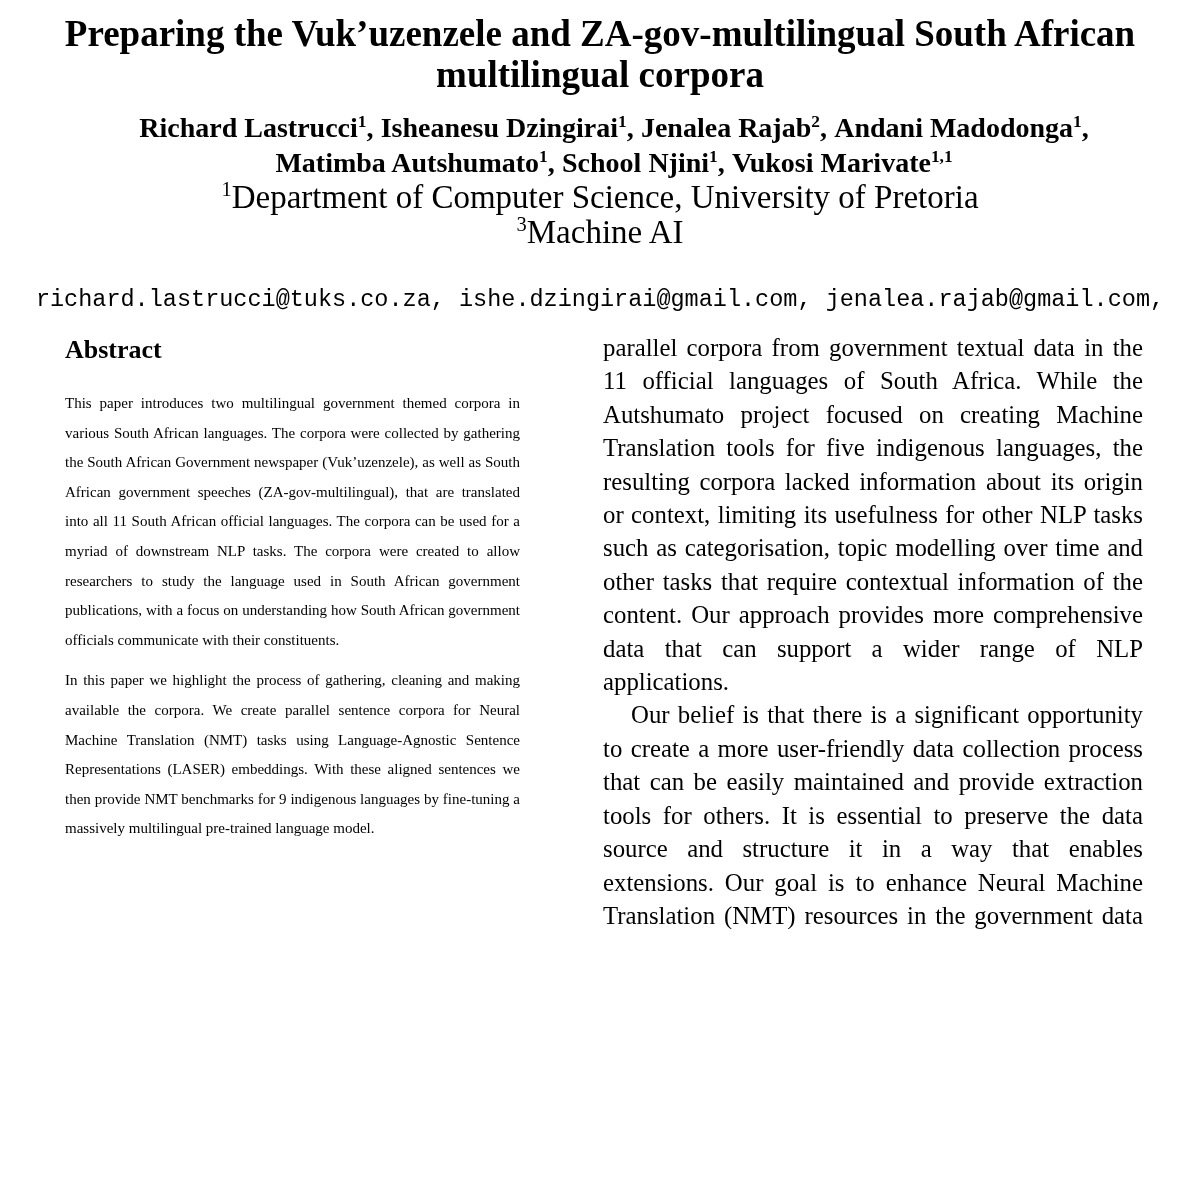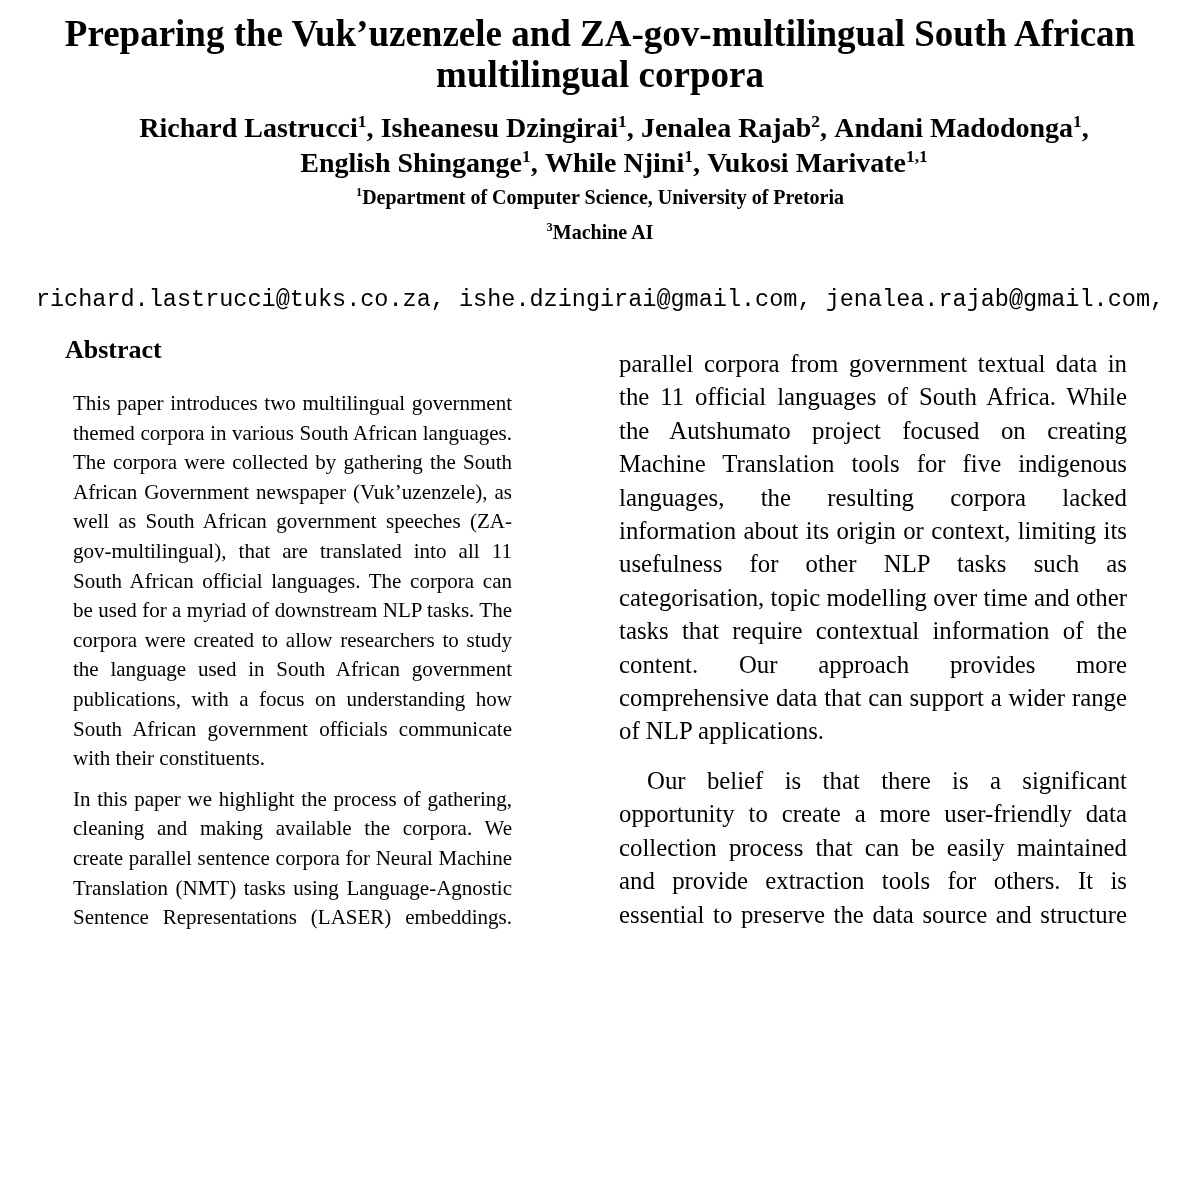--- a/index.html
+++ b/index.html
@@ -38,22 +38,22 @@
     padding-left: 28px;
   }
   .author { margin-right: 0.26em; }
   .author:last-child { margin-right: 0; }
   sup {
     font-size: 62%;
     line-height: 0;
     vertical-align: super;
   }
   .affil {
-    font-size: 20px;
-    font-weight: bold;
+    font-size: 33px;
+    font-weight: normal;
     text-align: center;
   }
   .emails {
     font-family: "Liberation Mono", "DejaVu Sans Mono", monospace;
     font-size: 23.5px;
     letter-spacing: 0;
     margin-top: 32px;
   }
   
   .columns {
@@ -71,54 +71,54 @@
     flex: 0 0 540px;
     margin-left: 83px;
   }
   .abstract-heading {
     font-size: 26px;
     font-weight: bold;
     text-align: left;
     margin: 4px 0 24px 0;
   }
   .abstract-par {
-    font-size: 21px;
+    font-size: 15px;
     line-height: 29.6px;
     text-align: justify;
-    margin: 8px;
+    margin: 0;
     hyphens: auto;
     -webkit-hyphens: auto;
   }
   .abstract-par + .abstract-par {
     margin-top: 11px;
   }
   .body-par {
     font-size: 24.8px;
     line-height: 33.4px;
     text-align: justify;
-    margin: 16px;
+    margin: 0;
     hyphens: auto;
     -webkit-hyphens: auto;
   }
   .body-par.indent {
     text-indent: 28px;
   }
 </style>
 </head>
 <body>
 
 <div class="page">
 
   <h1 class="title">Preparing the Vuk’uzenzele and ZA-gov-multilingual South African multilingual corpora</h1>
 
   <div class="header-lines">
 
     <div class="authors-line"><span class="author"><span>Richard Lastrucci</span><sup>1</sup><span>,</span></span><span class="author"><span>Isheanesu Dzingirai</span><sup>1</sup><span>,</span></span><span class="author"><span>Jenalea Rajab</span><sup>2</sup><span>,</span></span><span class="author"><span>Andani Madodonga</span><sup>1</sup><span>,</span></span></div>
 
-    <div class="authors-line"><span class="author"><span>English Shingange</span><sup>1</sup><span>,</span></span><span class="author"><span>While Njini</span><sup>1</sup><span>,</span></span><span class="author"><span>Vukosi Marivate</span><sup>1,1</sup><span></span></span></div>
+    <div class="authors-line"><span class="author"><span>Matimba Autshumato</span><sup>1</sup><span>,</span></span><span class="author"><span>School Njini</span><sup>1</sup><span>,</span></span><span class="author"><span>Vukosi Marivate</span><sup>1,1</sup><span></span></span></div>
 
     <div class="affil"><sup>1</sup><span>Department of Computer Science, University of Pretoria</span></div>
     <div class="affil"><sup>3</sup><span>Machine AI</span></div>
 
     <div class="emails">richard.lastrucci@tuks.co.za, ishe.dzingirai@gmail.com, jenalea.rajab@gmail.com,</div>
   </div>
 
   <div class="columns">
 
     <div class="col-left">

